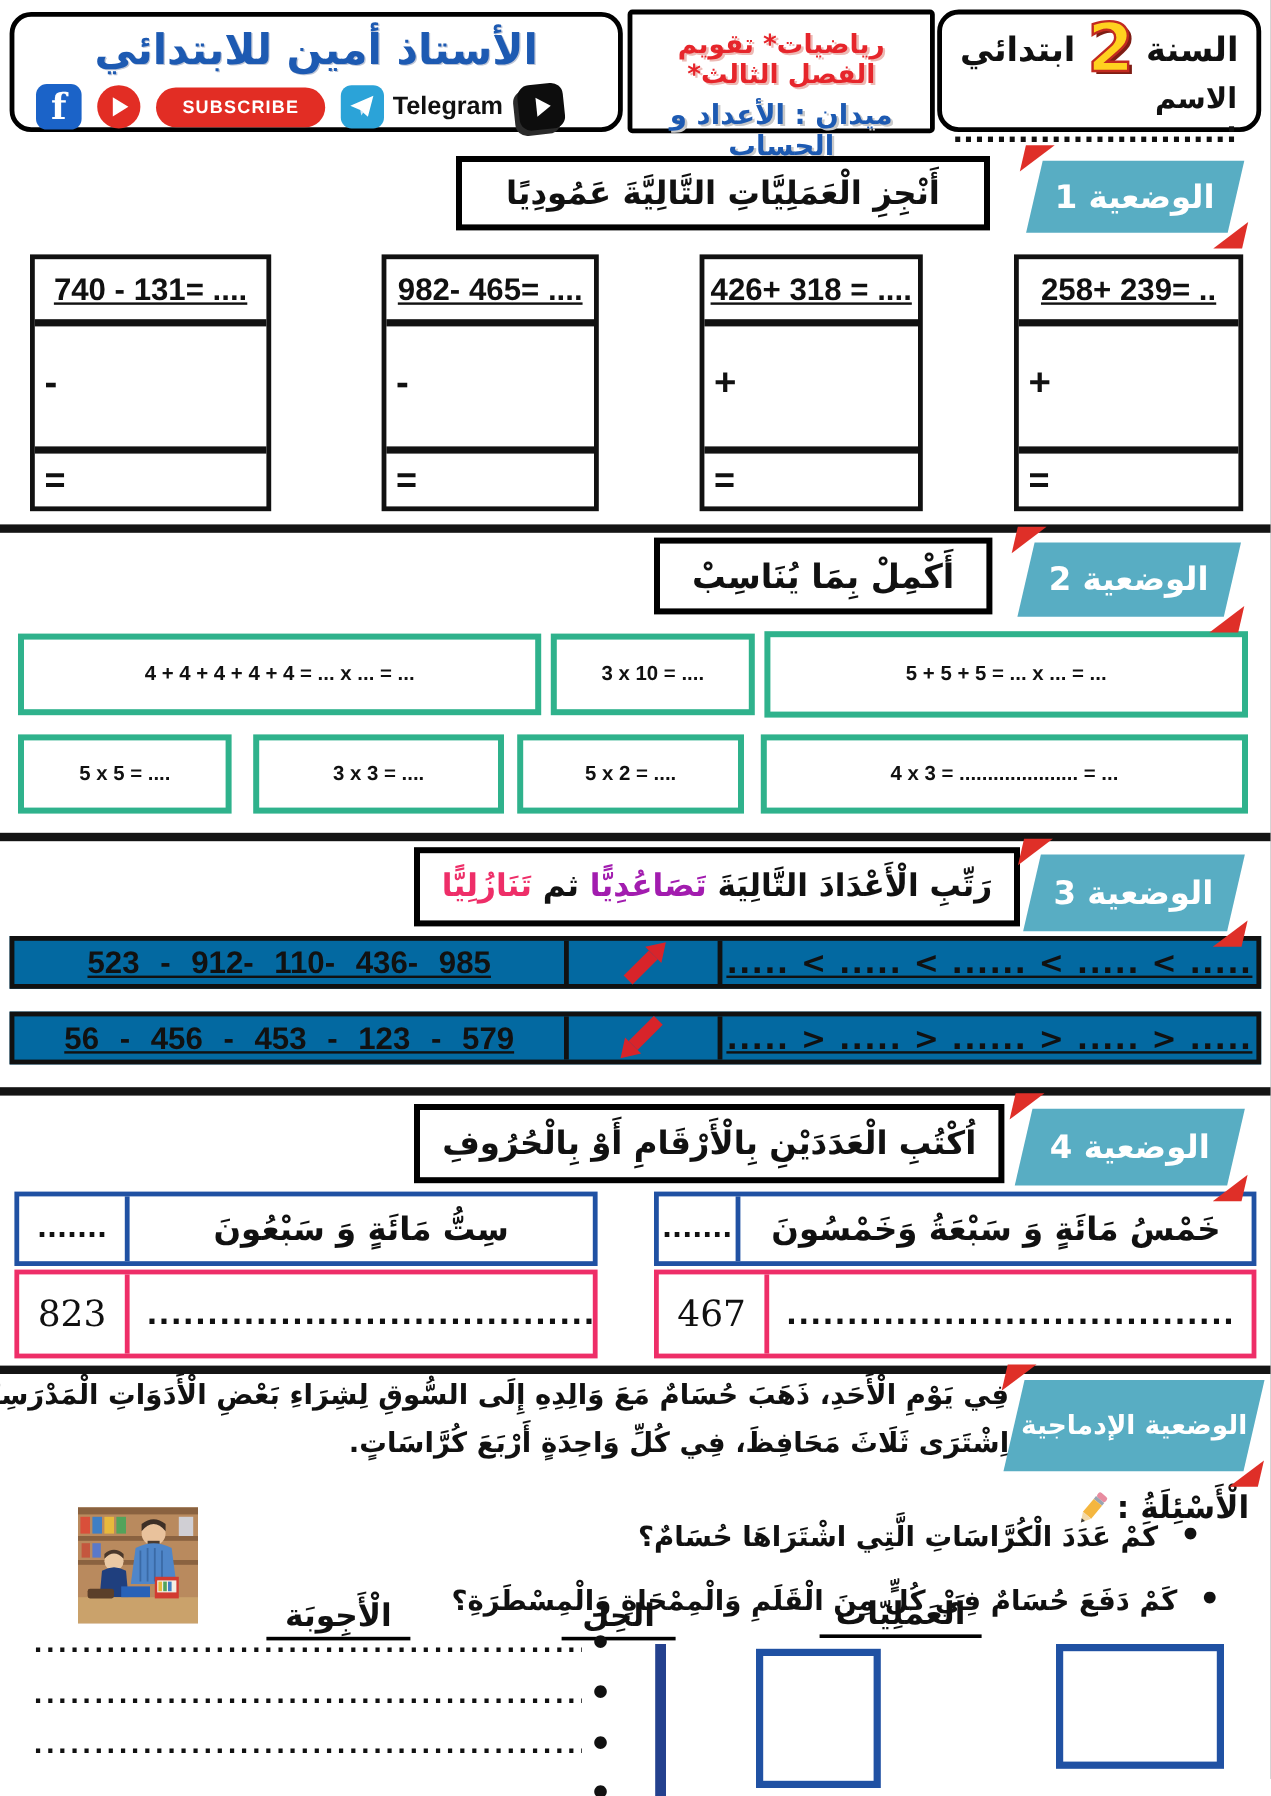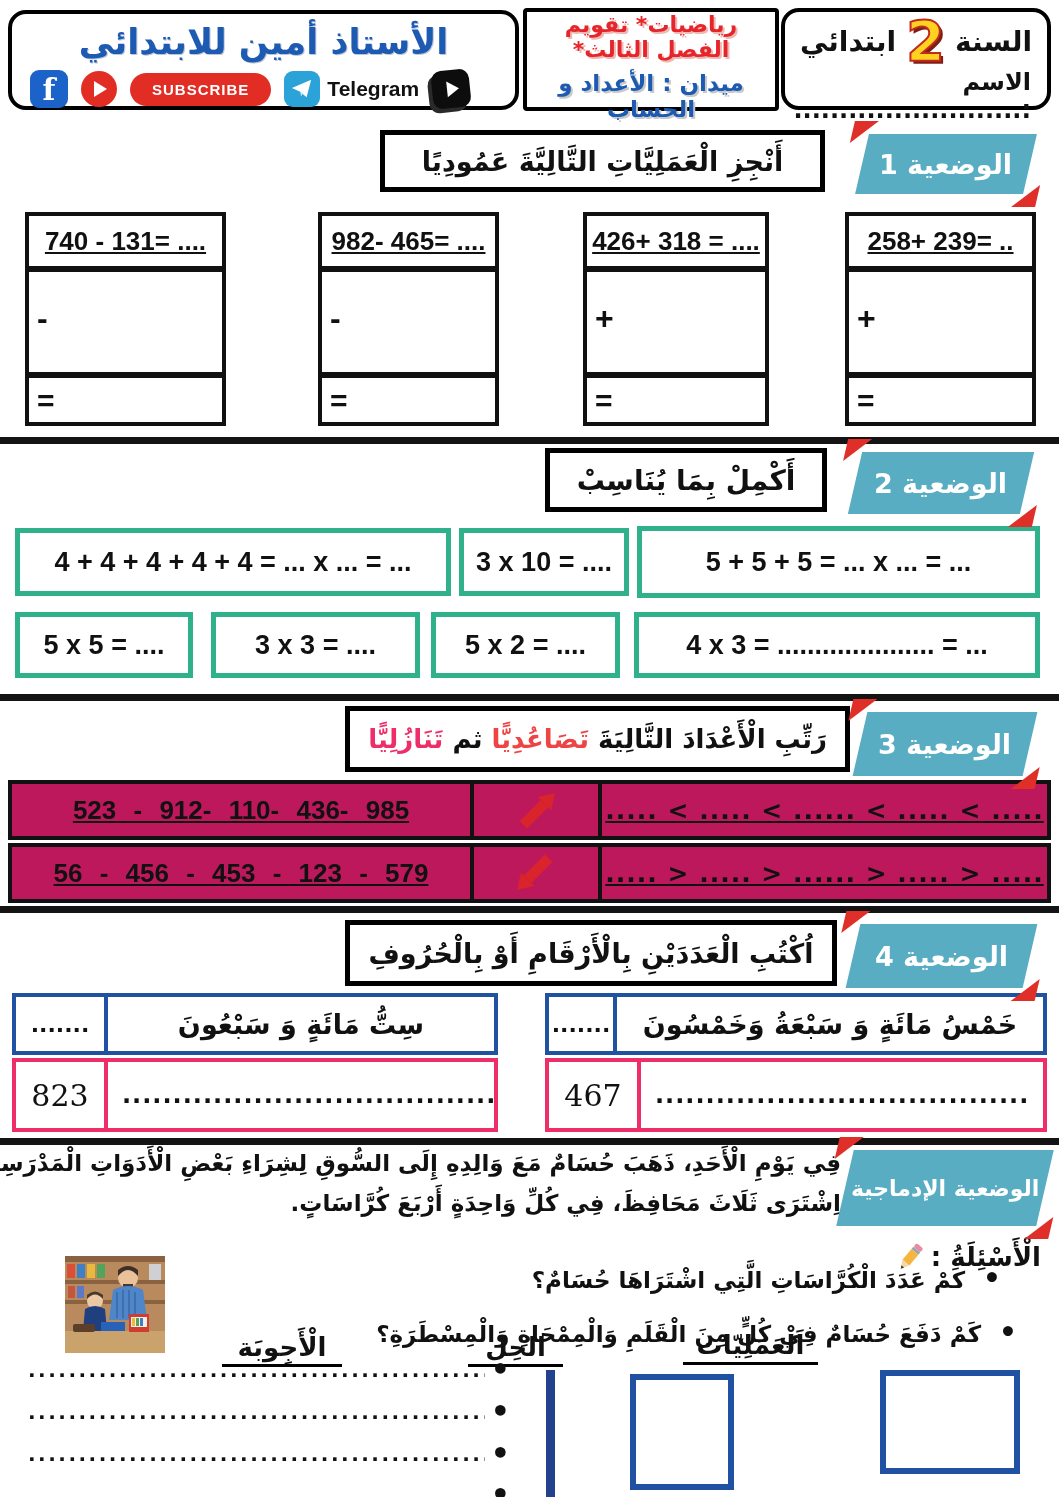--- a/index.html
+++ b/index.html
@@ -18,21 +18,21 @@
          display:flex;align-items:center;justify-content:center;font-family:"DejaVu Serif",serif;}
   .yt-ic{width:36px;height:36px;background:#e22d24;border-radius:50%;display:flex;align-items:center;justify-content:center;}
   .yt-tri{width:0;height:0;border-left:13px solid #fff;border-top:8px solid transparent;border-bottom:8px solid transparent;margin-left:3px;}
   .sub-btn{background:#e22d24;color:#fff;font-weight:800;font-size:15px;letter-spacing:1px;
            border-radius:17px;padding:8px 22px;font-family:"Liberation Sans",sans-serif;}
   .tg-ic{width:36px;height:36px;background:#2ba3d8;border-radius:9px;display:flex;align-items:center;justify-content:center;}
   .tg-lbl{color:#111;font-weight:800;font-size:21px;font-family:"Liberation Sans",sans-serif;margin-left:-6px;}
   .tk-ic{width:38px;height:38px;background:#0d0d0d;border-radius:10px;transform:rotate(-6deg);
          display:flex;align-items:center;justify-content:center;box-shadow:-4px 4px 0 #2a2a2a;}
   .tk-tri{width:0;height:0;border-left:12px solid #fff;border-top:8px solid transparent;border-bottom:8px solid transparent;margin-left:3px;}
-  .subject{color:#e6252b;font-weight:800;font-size:22px;text-align:center;text-shadow:2px 2px 0 #edb9b4;}
+  .subject{color:#e6252b;font-weight:800;font-size:22px;text-align:center;margin-top:13px;text-shadow:2px 2px 0 #edb9b4;}
   .domain{color:#1d5ab2;font-weight:800;font-size:23px;text-align:center;margin-top:8px;text-shadow:2px 2px 0 #c9c9c9;}
   .grade-line{display:flex;direction:rtl;align-items:center;justify-content:center;gap:10px;margin-top:2px;}
   .grade-word{font-size:28px;font-weight:800;}
   .big2{font-size:56px;line-height:54px;font-weight:800;color:#ffd21f;font-family:"DejaVu Sans",sans-serif;
         -webkit-text-stroke:2px #c22a20;text-shadow:3px 3px 0 #7e1d14;}
   .name-line{font-size:24px;font-weight:800;text-align:right;padding:0 16px;margin-top:0px;}
 
   
   .divider{position:absolute;left:0;width:1059px;height:7px;background:#141414;}
   .badge{position:absolute;background:#58adc3;transform:skew(-13deg);display:flex;align-items:center;justify-content:center;
@@ -49,26 +49,26 @@
   .opbox{position:absolute;border:4px solid #111;box-sizing:border-box;background:#fff;top:212px;height:214px;}
   .op-head{height:50px;border-bottom:6px solid #111;display:flex;align-items:center;justify-content:center;
            font-weight:800;font-size:26px;font-family:"Liberation Sans",sans-serif;white-space:nowrap;}
   .op-mid{height:100px;border-bottom:6px solid #111;position:relative;}
   .op-sign{position:absolute;left:8px;top:28px;font-size:32px;font-weight:800;font-family:"Liberation Sans",sans-serif;}
   .op-foot{height:46px;display:flex;align-items:center;padding-left:8px;font-size:30px;font-weight:800;
            font-family:"Liberation Sans",sans-serif;}
 
   
   .gbox{position:absolute;border:5px solid #2fb28c;box-sizing:border-box;background:#fff;
-        display:flex;align-items:center;justify-content:center;font-weight:800;font-size:27px;
+        display:flex;align-items:center;justify-content:center;font-weight:800;font-size:17px;
         font-family:"Liberation Sans",sans-serif;white-space:nowrap;}
 
   
-  .ordrow{position:absolute;left:8px;width:1043px;height:60px;border:4px solid #111;box-sizing:border-box;
-          display:flex;background:#be185d;}
+  .ordrow{position:absolute;left:8px;width:1043px;height:44px;border:4px solid #111;box-sizing:border-box;
+          display:flex;background:#0369a1;}
   .ord-nums{width:458px;border-right:4px solid #111;display:flex;align-items:center;justify-content:center;
             font-weight:800;font-size:26px;font-family:"Liberation Sans",sans-serif;word-spacing:10px;}
   .ord-arrow{width:124px;border-right:4px solid #111;display:flex;align-items:center;justify-content:center;}
   .ord-chain{flex:1;display:flex;align-items:center;justify-content:center;font-weight:800;font-size:25px;
              font-family:"DejaVu Sans",sans-serif;letter-spacing:1px;white-space:nowrap;overflow:hidden;}
 
   
   .row-blue{display:flex;border:4px solid #2051a3;box-sizing:border-box;height:62px;background:#fff;}
   .row-pink{display:flex;border:4px solid #ee2e68;box-sizing:border-box;height:74px;background:#fff;margin-top:3px;}
   .cell-small{width:88px;border-right:4px solid #2051a3;display:flex;align-items:center;justify-content:center;
@@ -192,21 +192,21 @@
   <div class="gbox" style="left:431px;top:612px;width:189px;height:66px;">5 x 2 = ....</div>
   <div class="gbox" style="left:634px;top:612px;width:406px;height:66px;">4 x 3  = ..................... = ...</div>
 
   <div class="divider" style="top:694px;"></div>
 
   <div class="badge" style="left:860px;top:712px;width:170px;height:64px;font-size:27px;">
     <span class="badge-txt">الوضعية 3</span>
   </div>
   <div class="titlebox ar" style="left:345px;top:706px;width:505px;height:66px;font-size:26px;gap:9px;">
     <span>رَتِّبِ الْأَعْدَادَ التَّالِيَةَ</span>
-    <span style="color:#ef4444;">تَصَاعُدِيًّا</span>
+    <span style="color:#a21caf;">تَصَاعُدِيًّا</span>
     <span>ثم</span>
     <span style="color:#ee2e68;">تَنَازُلِيًّا</span>
   </div>
 
   <div class="ordrow" style="top:780px;">
     <div class="ord-nums ltr">523 -  912-  110-  436-  985</div>
     <div class="ord-arrow">
       <svg width="44" height="42" viewBox="0 0 40 40">
         <line x1="8" y1="34" x2="28" y2="14" stroke="#d8242a" stroke-width="10"></line>
         <polygon points="38,4 34.4,20.4 21.6,7.6" fill="#d8242a"></polygon>

